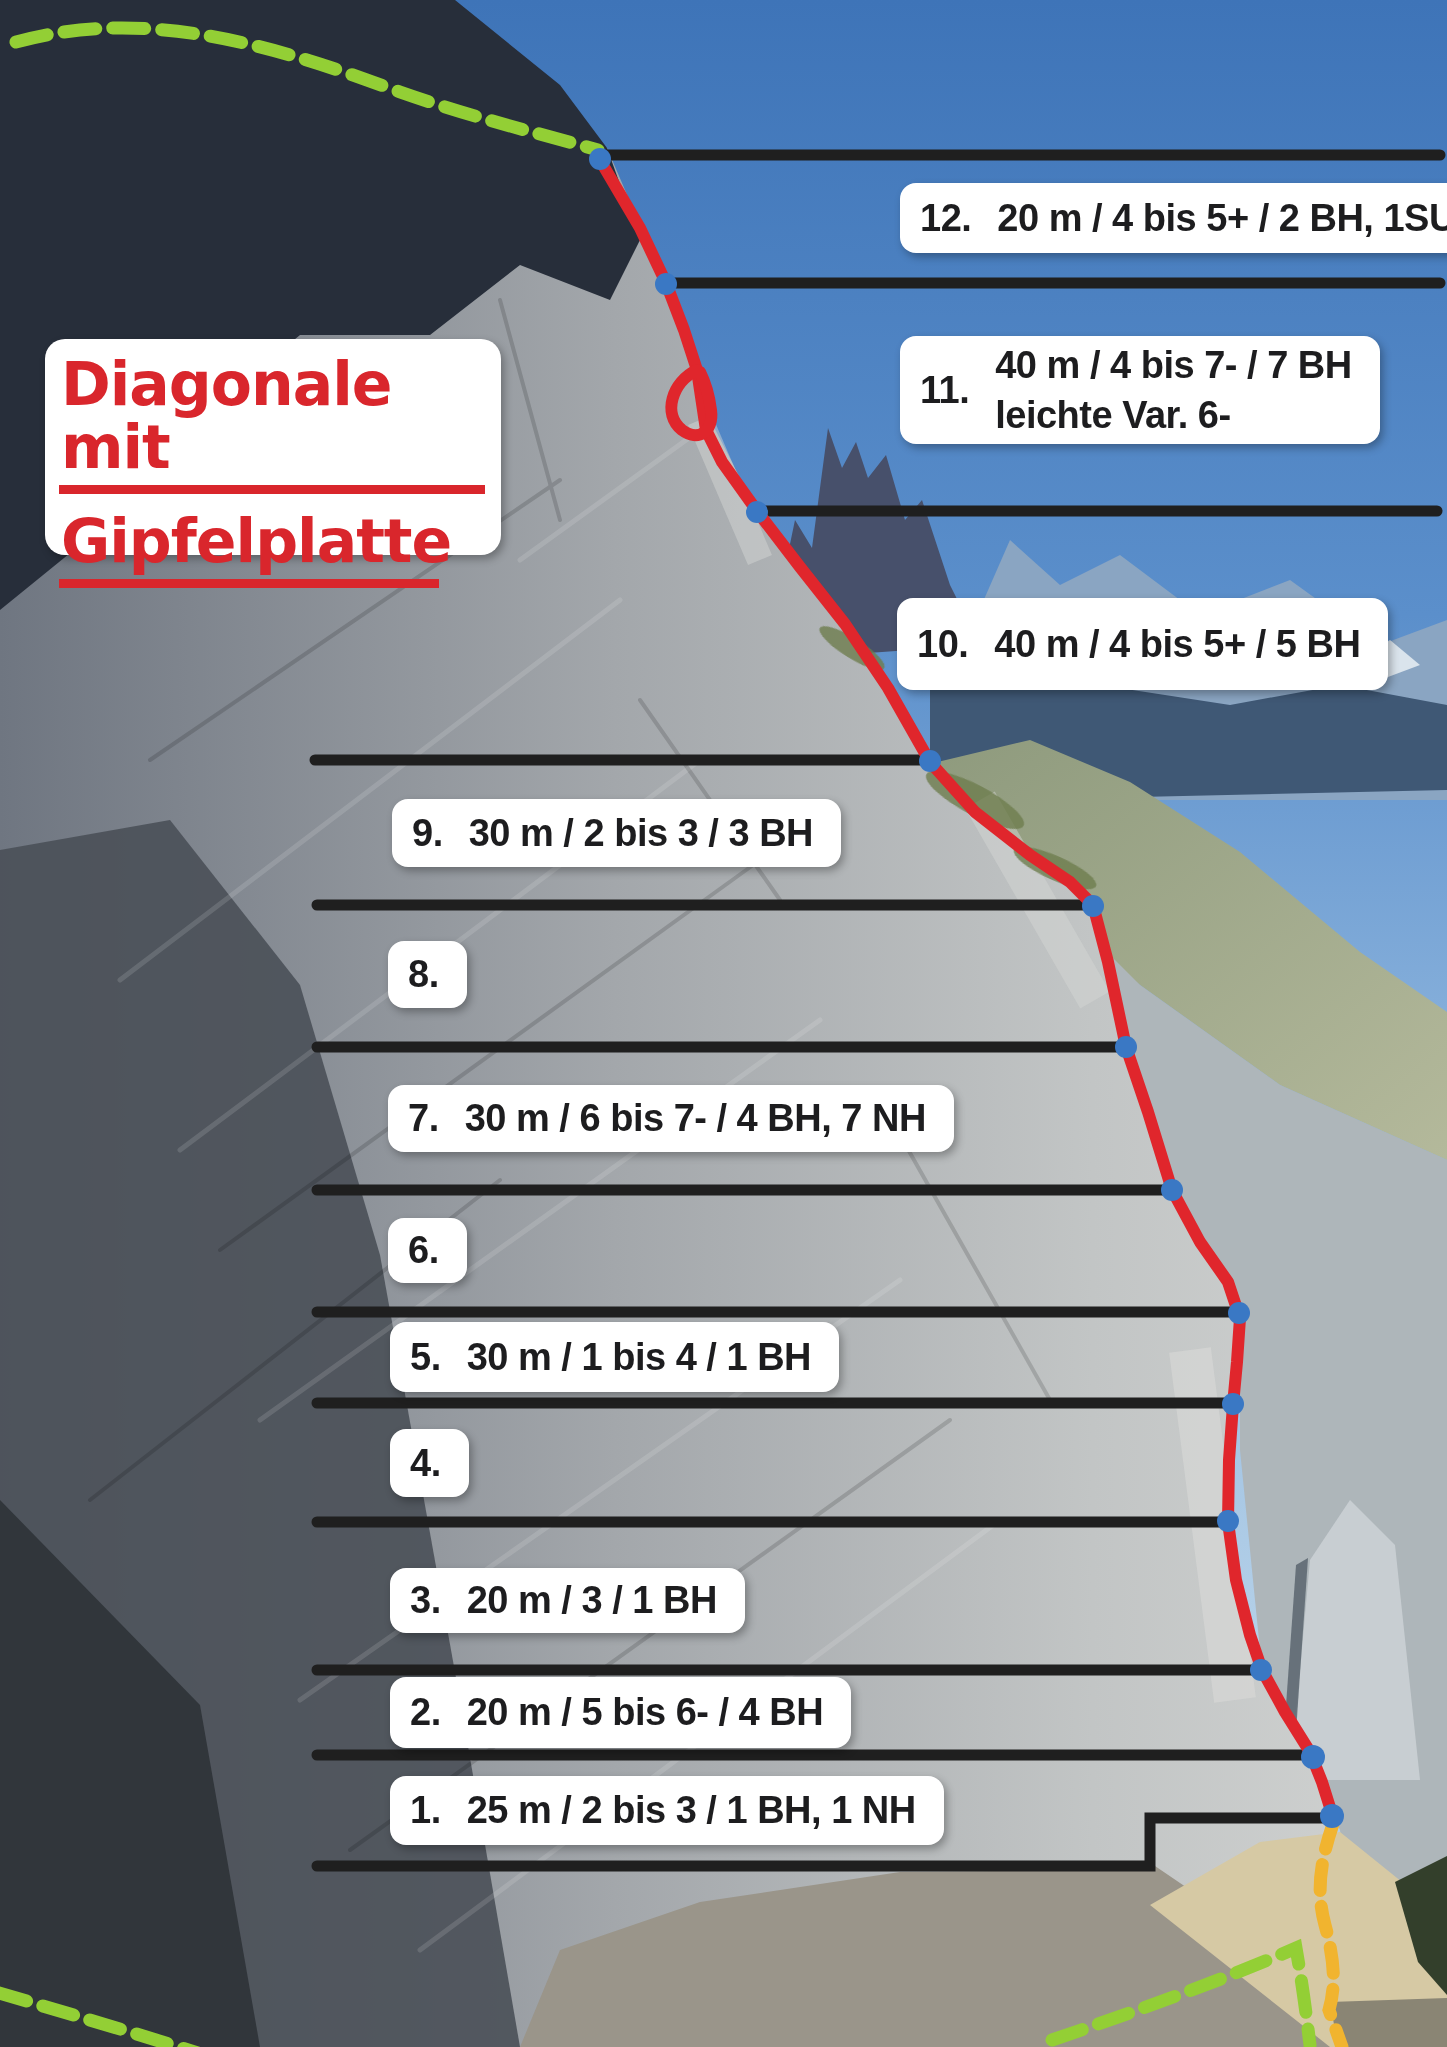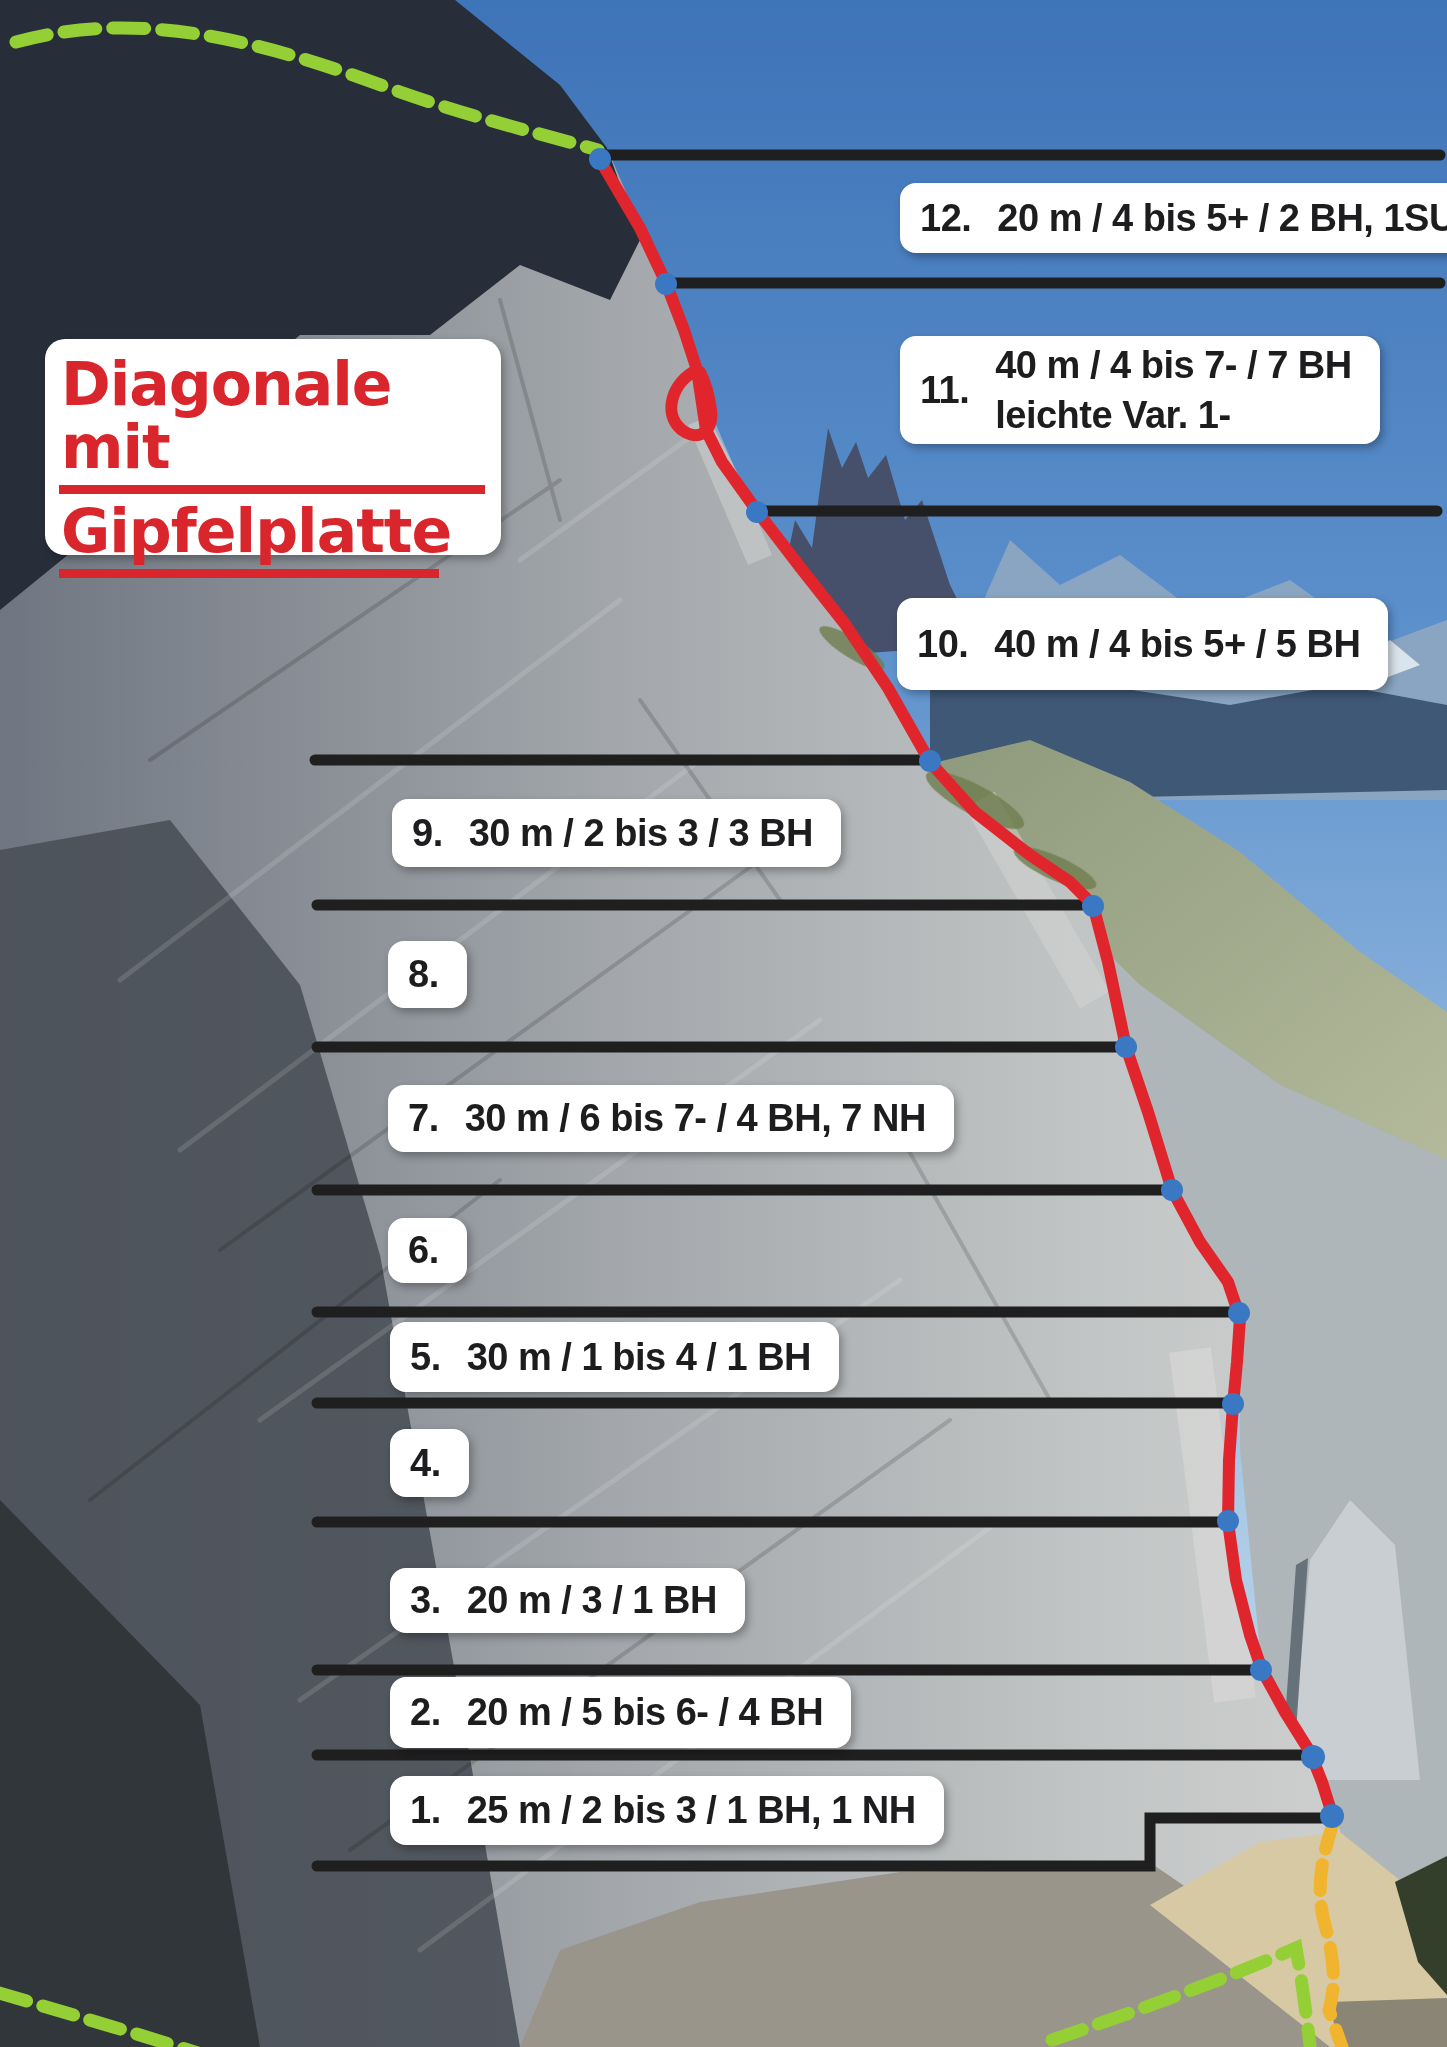--- a/index.html
+++ b/index.html
@@ -14,21 +14,21 @@
   .plabel .num{display:inline-block;}
   .plabel .txt{display:inline-block;margin-left:26px;}
   .plabel .body{display:flex;flex-direction:column;margin-left:26px;line-height:1.32;justify-content:flex-end;}
   .title-box{position:absolute;left:45px;top:339px;width:456px;height:216px;
           background:#fff;border-radius:20px;box-shadow:3px 4px 8px rgba(0,0,0,.30);
           padding:14px 0 0 14px;box-sizing:border-box;
           font-family:"DejaVu Sans",sans-serif;font-weight:bold;
           color:#d9262c;font-size:60px;letter-spacing:-1px;}
   .title-line{display:inline-block;border-bottom:9px solid #d9262c;
           padding:0 0 6px 2px;line-height:1.05;}
-  .tline1{width:424px;margin-bottom:2px;}
+  .tline1{width:424px;margin-bottom:12px;}
   .tline2{width:378px;}
 </style>
 </head>
 <body>
 
 <div class="stage">
 
   <svg width="1447" height="2047" viewBox="0 0 1447 2047">
     <defs>
       <linearGradient id="gSky" x1="0" y1="0" x2="0" y2="1">
@@ -167,21 +167,21 @@
 
   <div class="plabel" style="left:900px;top:183px;height:70px;">
     <span class="num">12.</span>
     <span class="txt">20 m / 4 bis 5+ / 2 BH, 1SU</span>
   </div>
 
   <div class="plabel" style="left:900px;top:336px;height:108px;">
     <span class="num">11.</span>
     <span class="body">
       <span>40 m / 4 bis 7- / 7 BH</span>
-      <span>leichte Var. 1-</span>
+      <span>leichte Var. 6-</span>
     </span>
   </div>
 
   <div class="plabel" style="left:897px;top:598px;height:92px;">
     <span class="num">10.</span>
     <span class="txt">40 m / 4 bis 5+ / 5 BH</span>
   </div>
 
   <div class="plabel" style="left:392px;top:799px;height:68px;">
     <span class="num">9.</span>

